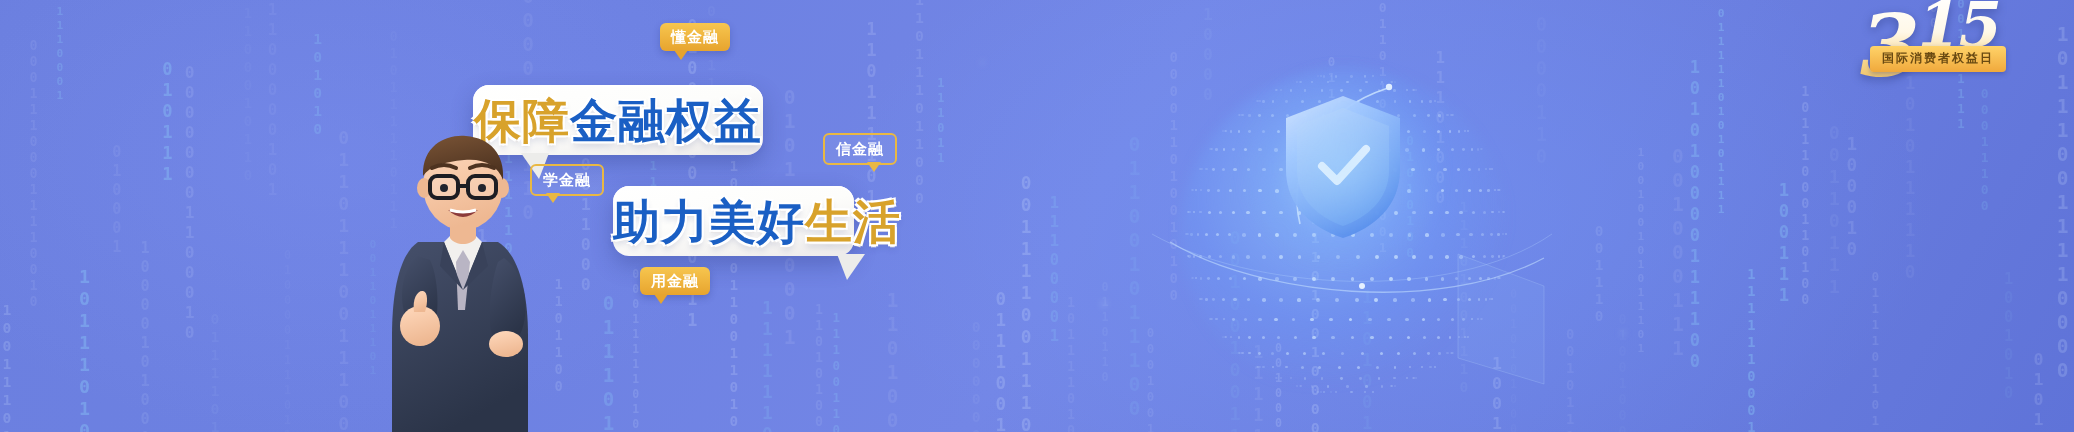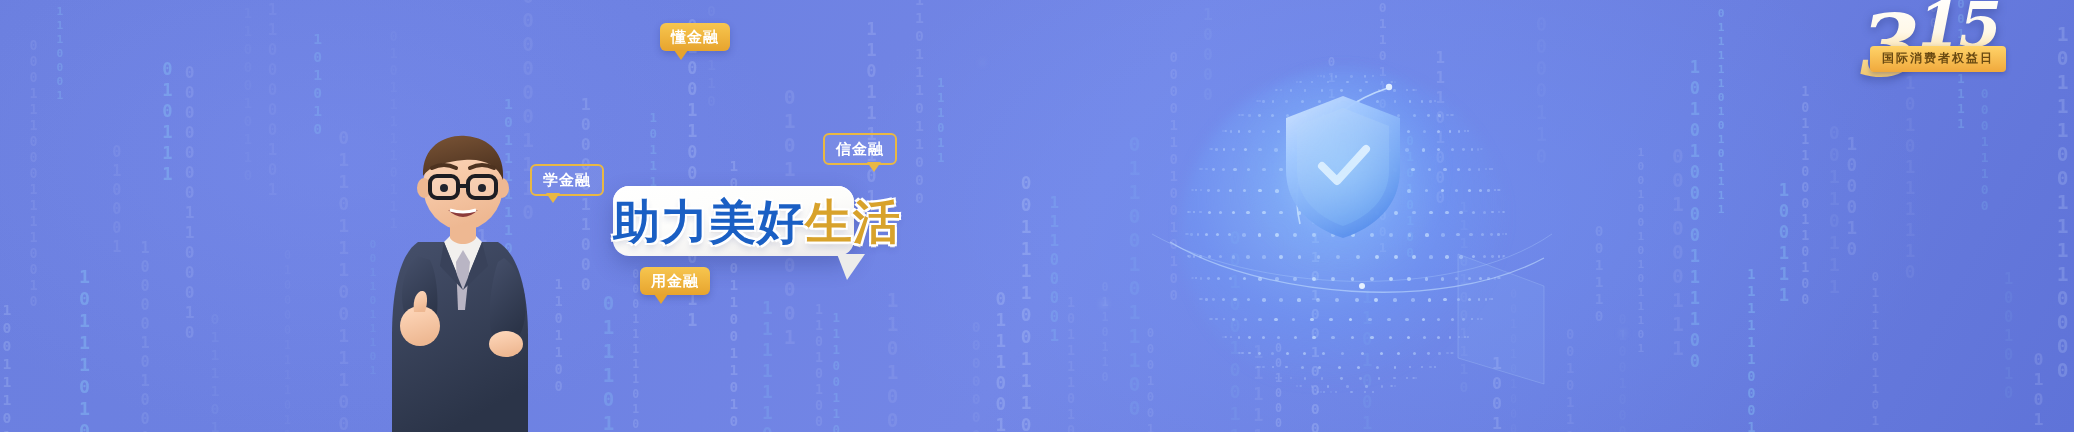--- a/index.html
+++ b/index.html
@@ -649,20 +649,25 @@
     </svg>
   </div>
 
   <div class="logo315">
     <div class="num315">
       <span>3</span><span class="small">15</span>
     </div>
     <div class="badge315">国际消费者权益日</div>
   </div>
 
+  <div class="bubble b1">
+    <div class="htxt">
+      <span class="gold">保障</span><span class="blue">金融权益</span>
+    </div>
+  </div>
 
   <div class="bubble b2">
     <div class="htxt">
       <span class="blue">助力美好</span><span class="gold">生活</span>
     </div>
   </div>
 
   <div class="tag tag-solid t1">懂金融</div>
   <div class="tag tag-outline t2">学金融</div>
   <div class="tag tag-outline t3">信金融</div>

